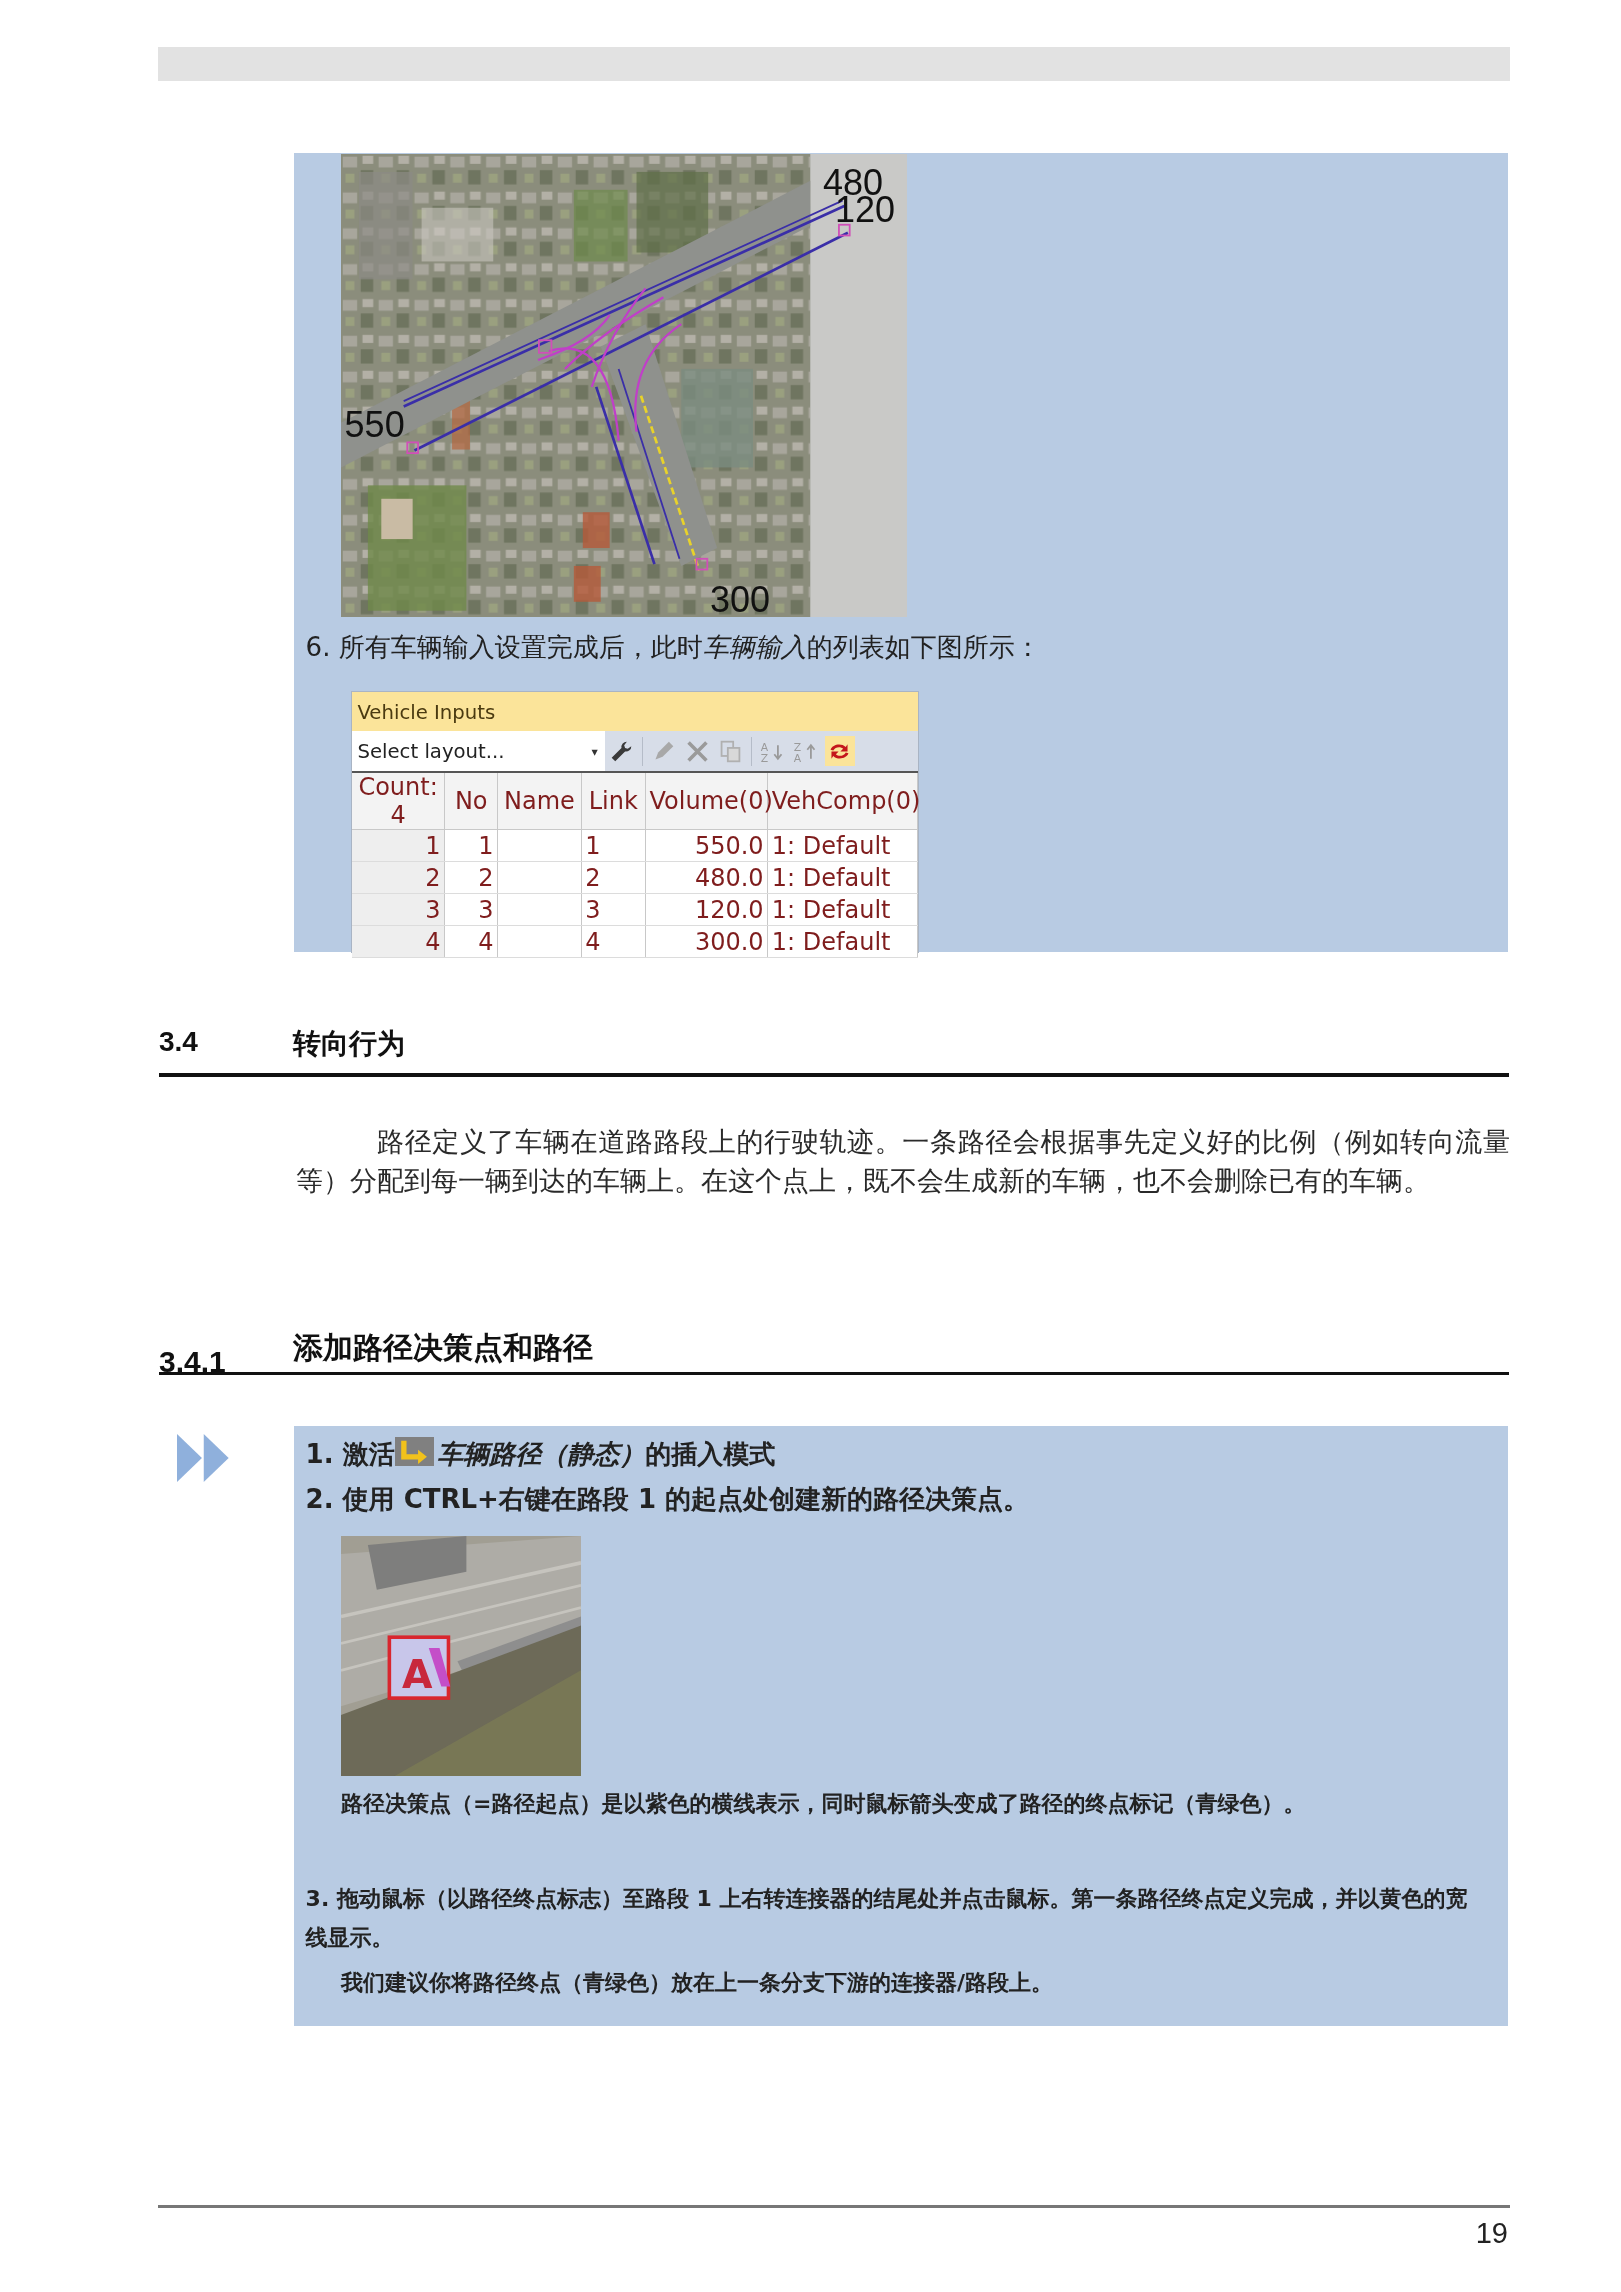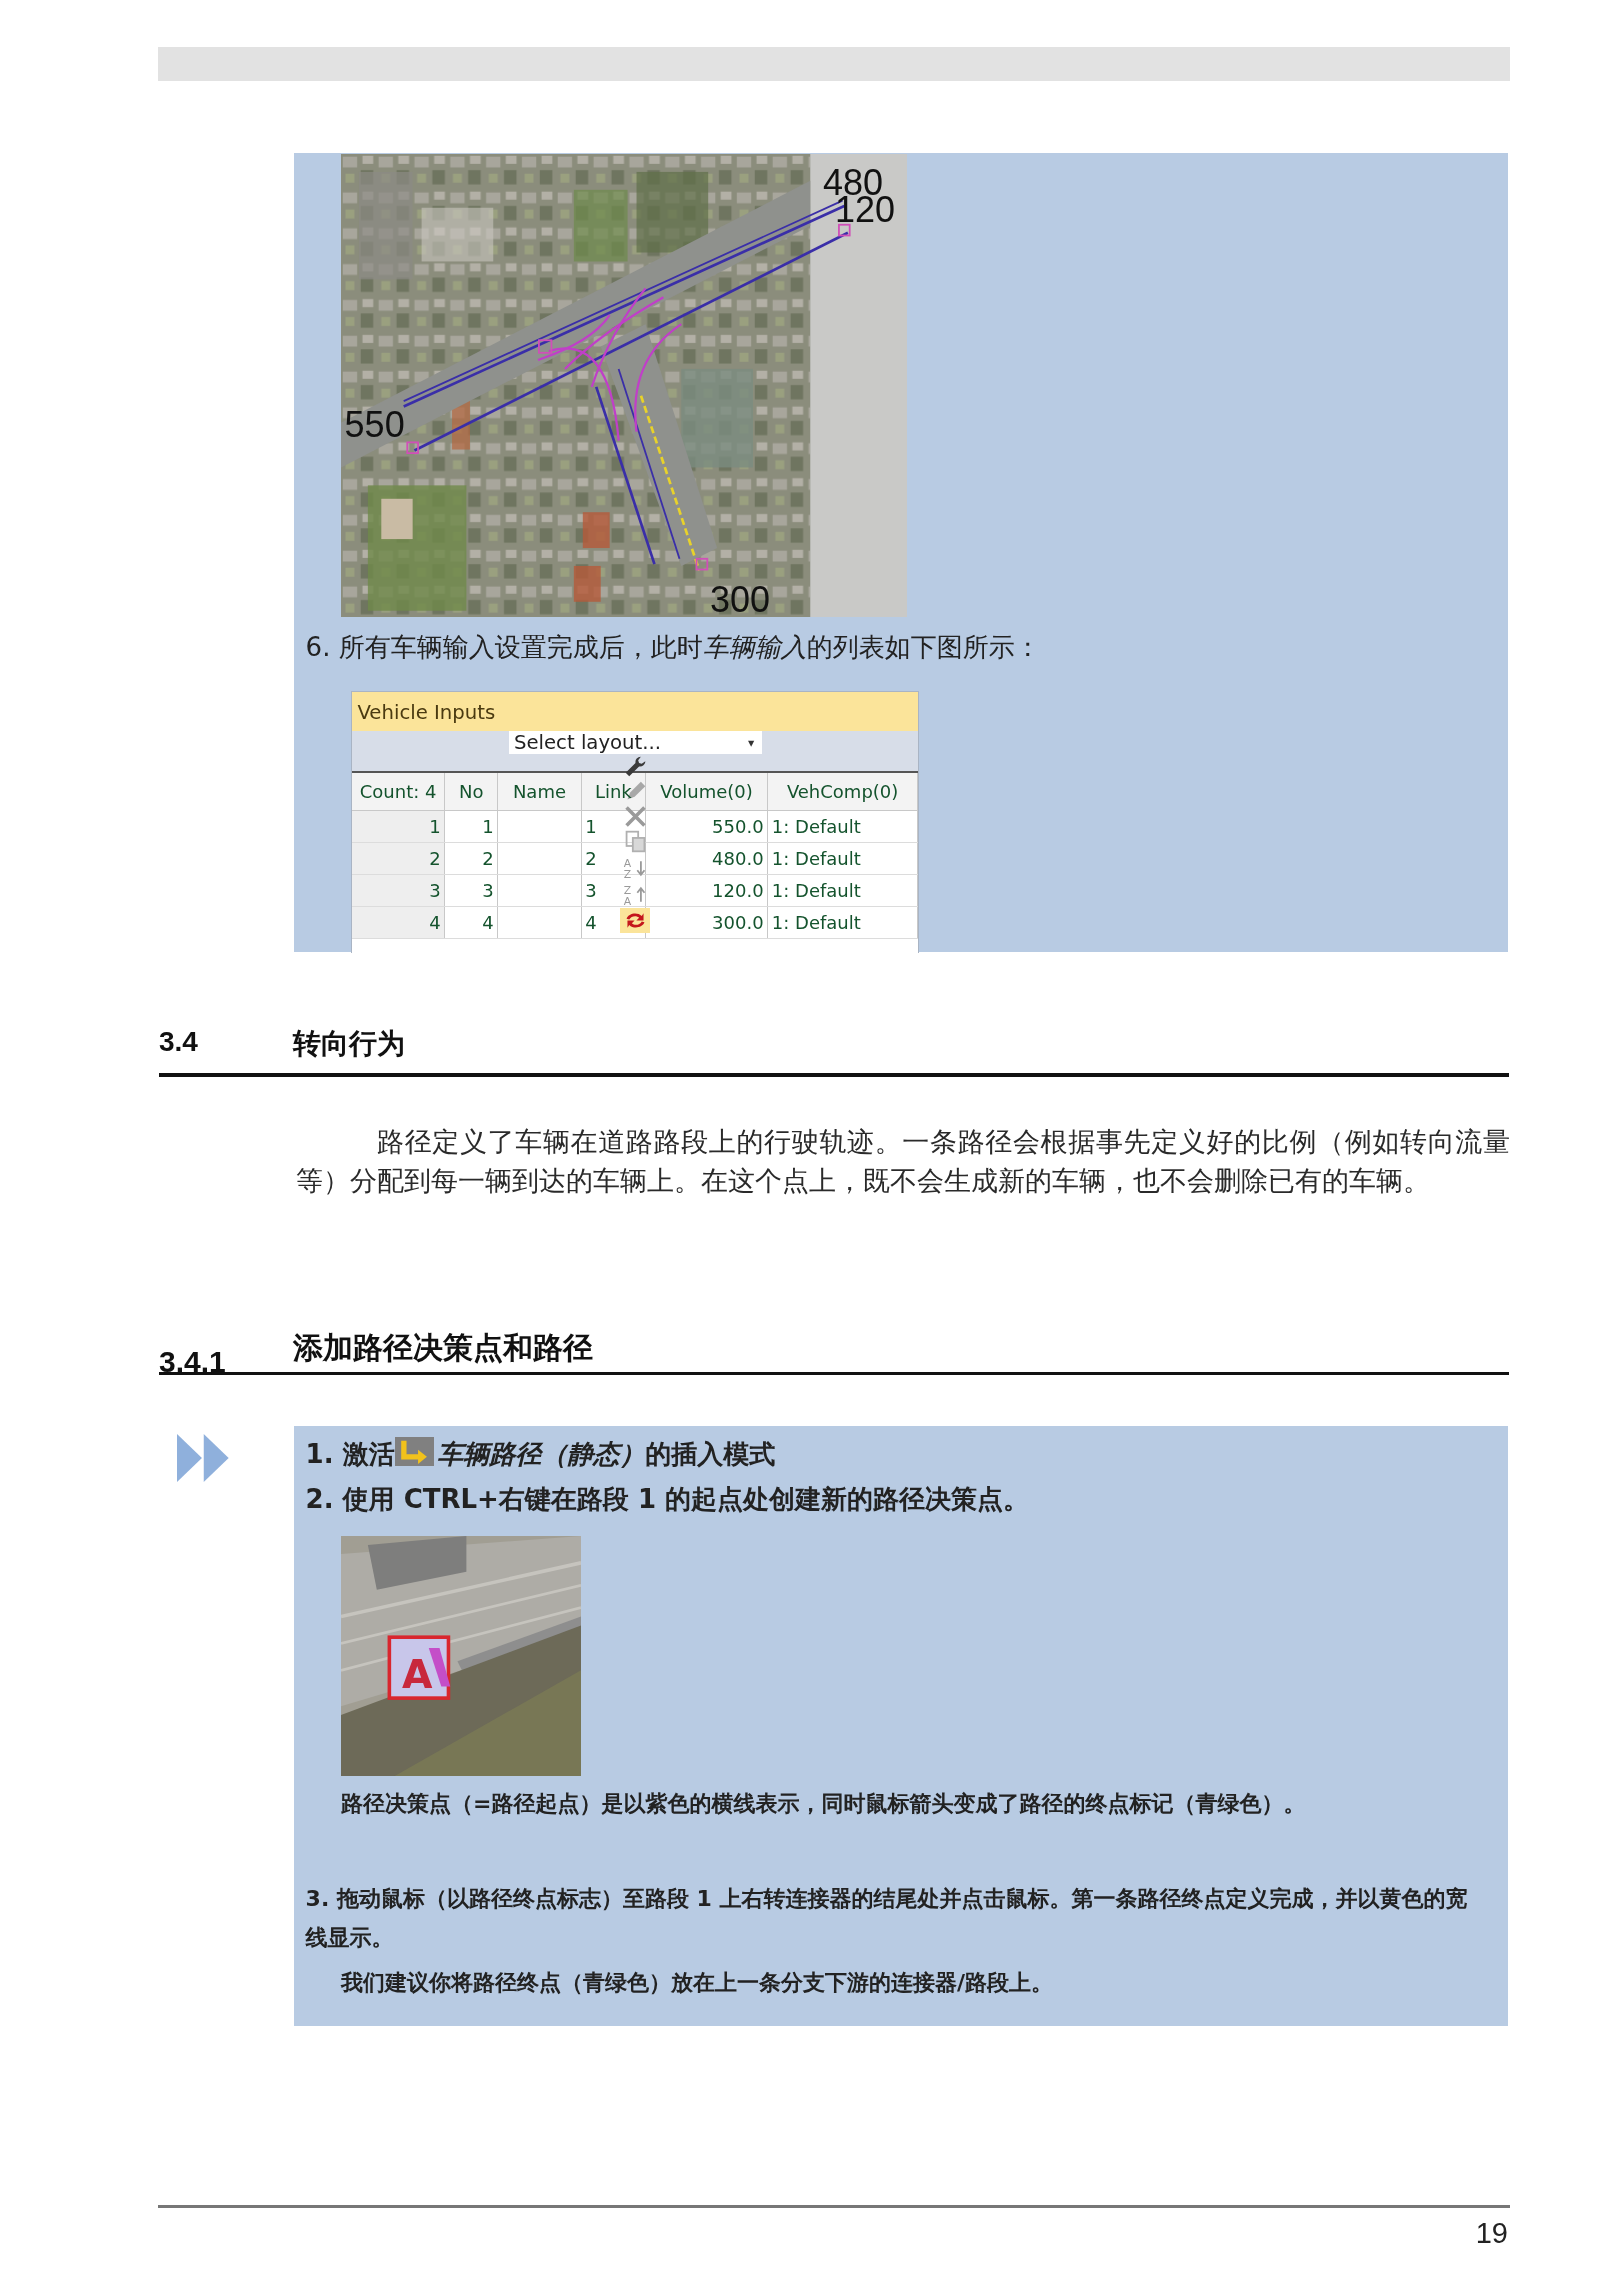--- a/index.html
+++ b/index.html
@@ -15,29 +15,29 @@
   
   .map1 { position: absolute; left: 47px; top: 0.9px; width: 566px; height: 463px; overflow: hidden; background: #8a8f7e; }
   .map1 .num { position: absolute; font-family: "Liberation Sans", sans-serif; font-size: 36px; color: #111; line-height: 1; }
 
   .step-line { position: absolute; font-family: "DejaVu Sans", sans-serif; font-size: 26px; color: #222; white-space: nowrap; }
   .step-line .em { font-style: italic; }
 
   
   .vi-panel { position: absolute; left: 57px; top: 538px; width: 568px; height: 262px; background: #fff; border: 0.9px solid #a9b4c4; border-bottom: none; }
   .vi-title { height: 39px; background: #fbe49a; font-family: "DejaVu Sans", sans-serif; font-size: 19.7px; color: #4a3a10; padding: 9px 0 0 5.4px; }
-  .vi-toolbar { height: 42px; display: flex; align-items: center; background: #d7dde8; border-bottom: 2.7px solid #555; flex-direction: column; }
+  .vi-toolbar { height: 42px; display: flex; align-items: center; background: #d7dde8; border-bottom: 2.7px solid #555; }
   .vi-select { width: 253px; height: 100%; background: #fff; display: flex; align-items: center; justify-content: space-between; padding: 0 7.2px 0 5.4px; font-size: 19.7px; color: #222; }
   .vi-select .caret { font-size: 12.5px; color: #333; }
   .tb-icon { width: 30px; height: 30px; display: flex; align-items: center; justify-content: center; font-size: 23px; color: #999; margin: 0 1.8px; }
   .tb-sep { width: 0.9px; height: 29px; background: #b5bcc8; margin: 0 3.6px; }
   .tb-icon.dark { color: #333; }
   .tb-icon.refresh { background: #fbe49a; color: #c4161c; font-weight: bold; }
 
-  .vi-table { border-collapse: collapse; width: 100%; font-family: "DejaVu Sans", sans-serif; font-size: 18px; color: #14532d; table-layout: fixed; }
+  .vi-table { border-collapse: collapse; width: 100%; font-family: "DejaVu Sans", sans-serif; font-size: 24px; color: #7f1d1d; table-layout: fixed; }
   .vi-table th { height: 37px; font-weight: normal; background: #f3f3f3; border-right: 1.8px solid #c8c8c8; border-bottom: 0.9px solid #c8c8c8; text-align: center; padding: 0 3.6px; }
   .vi-table td { height: 32px; border-right: 0.9px solid #c8c8c8; border-bottom: 0.9px solid #dcdcdc; padding: 0 3.6px; }
   .vi-table td.rowhdr { background: #eeeeee; text-align: right; border-right: 1.8px solid #c8c8c8; }
   .vi-table td.r { text-align: right; }
   .vi-table td.l { text-align: left; }
 
   
   .heading { position: absolute; left: 159px; width: 1350px; font-family: "Liberation Sans", "DejaVu Sans", sans-serif; font-weight: bold; color: #111; }
   .heading .num { position: absolute; left: 0; }
   .heading .title { position: absolute; left: 134px; }

